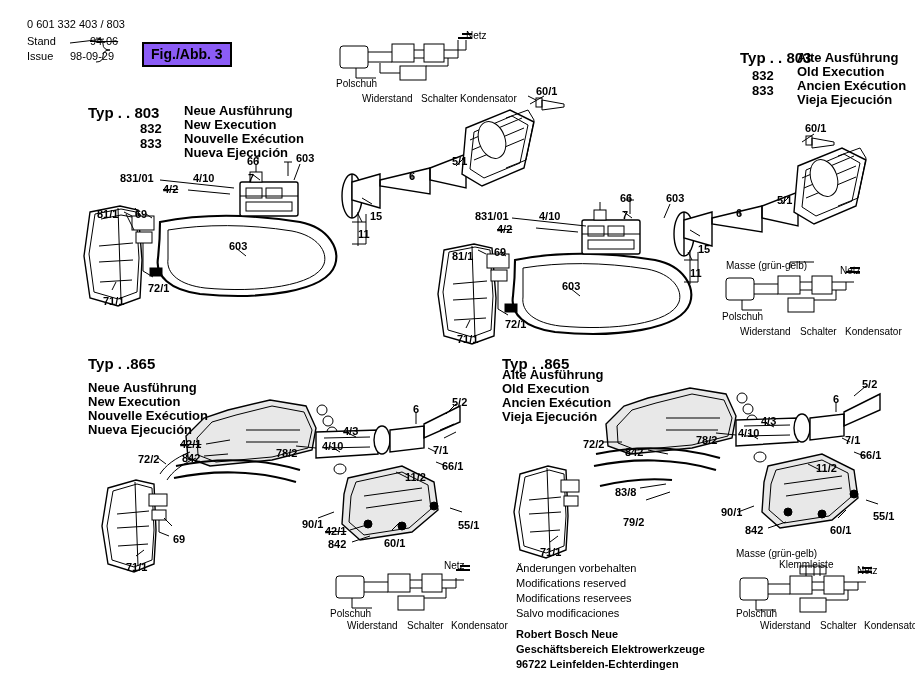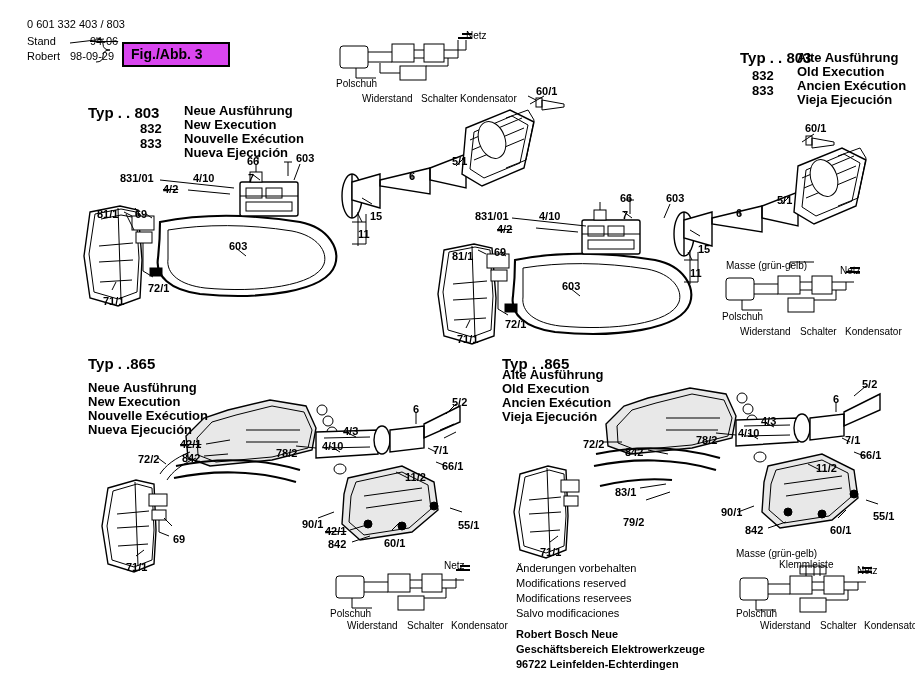--- a/index.html
+++ b/index.html
@@ -22,24 +22,25 @@
     line-height: 1.12;
   }
   .b { font-weight: bold; }
   .sm { font-size: 10px; }
   .md { font-size: 11px; }
   .lg { font-size: 13px; }
   .xl { font-size: 15px; }
   .figbox {
     position: absolute;
     border: 2px solid #000;
-    padding: 2px 25px 3px 7px;
+    padding: 2px 7px 3px 7px;
     font-weight: bold;
     font-size: 14px;
-    background: #d946ef;
+    background: #8b5cf6;
+    margin-left: 20px;
   }
   svg { position: absolute; left: 0; top: 0; }
   .ln { stroke: #000; fill: none; }
   .thin { stroke-width: 1; }
   .med { stroke-width: 1.4; }
   .thick { stroke-width: 2.1; }
   .fillw { fill: #ffffff; }
   .fillg { fill: #e8e8e8; }
   .fillk { fill: #000000; }
 </style>
@@ -361,21 +362,21 @@
       <path d="M738,512 l16,-6"></path>
       <path d="M768,528 l18,-6"></path>
       <path d="M838,518 l8,-8"></path>
       <path d="M878,504 l-12,-4"></path>
       <path d="M550,542 l8,-6"></path>
     </g>
   </svg>
 
   <div class="t md" style="left:27px; top:18px;">0 601 332 403 / 803</div>
   <div class="t md" style="left:27px; top:35px;">Stand</div>
-  <div class="t md" style="left:27px; top:50px;">Robert</div>
+  <div class="t md" style="left:27px; top:50px;">Issue</div>
   <div class="t md" style="left:70px; top:35px; text-decoration:line-through;margin-left:20px;">94-06</div>
   <div class="t md" style="left:70px; top:50px;">98-09-29</div>
   <div class="figbox" style="left:122px; top:42px;">Fig./Abb. 3</div>
 
   <div class="t xl b" style="left:88px; top:105px;">Typ . . 803</div>
   <div class="t lg b" style="left:140px; top:122px;">832</div>
   <div class="t lg b" style="left:140px; top:137px;">833</div>
   <div class="t lg b" style="left:184px; top:104px;">Neue Ausführung</div>
   <div class="t lg b" style="left:184px; top:118px;">New Execution</div>
   <div class="t lg b" style="left:184px; top:132px;">Nouvelle Exécution</div>
@@ -490,21 +491,21 @@
       <div class="t md b" style="left: 862px; top: 378px;">5/2</div>
       <div class="t md b" style="left: 833px; top: 393px;">6</div>
       <div class="t md b" style="left: 761px; top: 415px;">4/3</div>
       <div class="t md b" style="left: 696px; top: 434px;">78/2</div>
       <div class="t md b" style="left: 738px; top: 427px;">4/10</div>
       <div class="t md b" style="left: 845px; top: 434px;">7/1</div>
       <div class="t md b" style="left: 860px; top: 449px;">66/1</div>
       <div class="t md b" style="left: 583px; top: 438px;">72/2</div>
       <div class="t md b" style="left: 625px; top: 446px;">842</div>
       <div class="t md b" style="left: 816px; top: 462px;">11/2</div>
-      <div class="t md b" style="left: 615px; top: 486px;">83/1</div>
+      <div class="t md b" style="left: 615px; top: 486px;">83/8</div>
       <div class="t md b" style="left: 623px; top: 516px;">79/2</div>
       <div class="t md b" style="left: 721px; top: 506px;">90/1</div>
       <div class="t md b" style="left: 745px; top: 524px;">842</div>
       <div class="t md b" style="left: 830px; top: 524px;">60/1</div>
       <div class="t md b" style="left: 873px; top: 510px;">55/1</div>
       <div class="t md b" style="left: 540px; top: 546px;">71/1</div>
     </div>
 
 </div>
 

